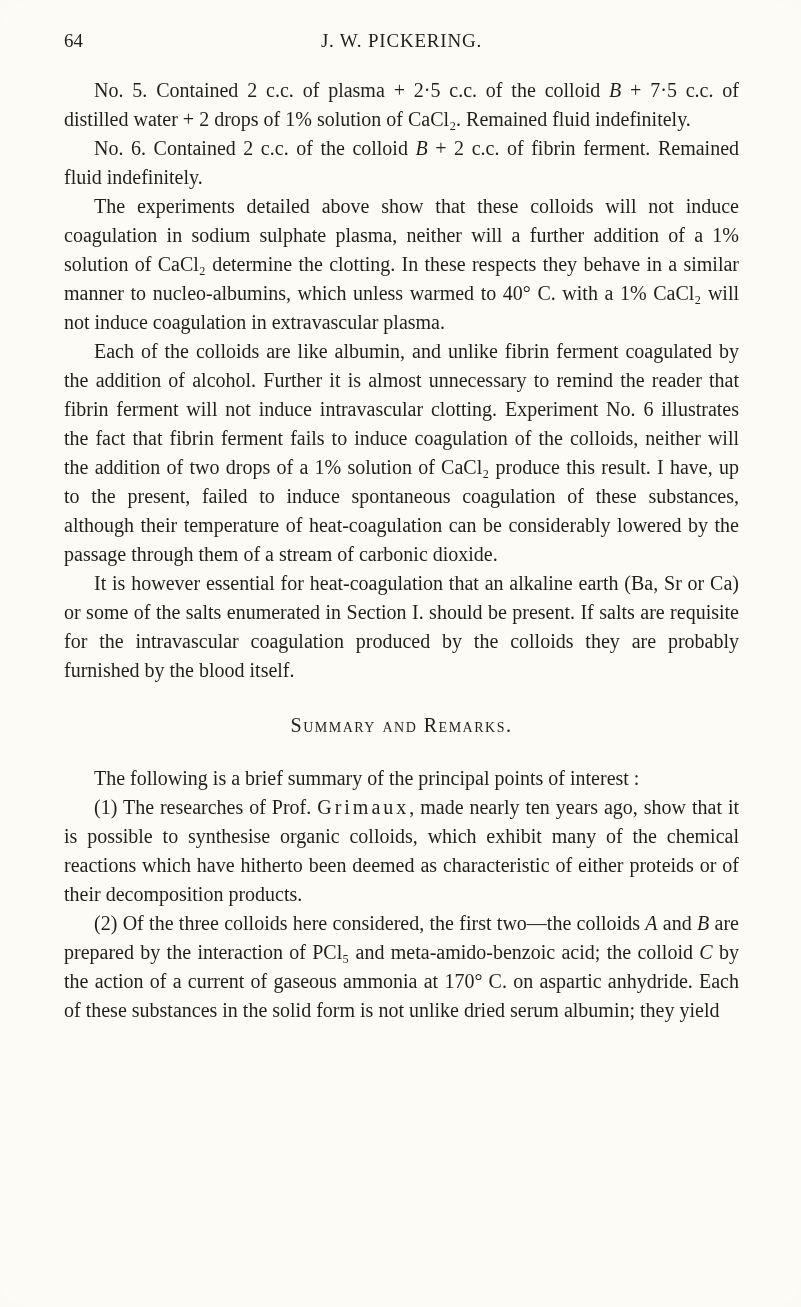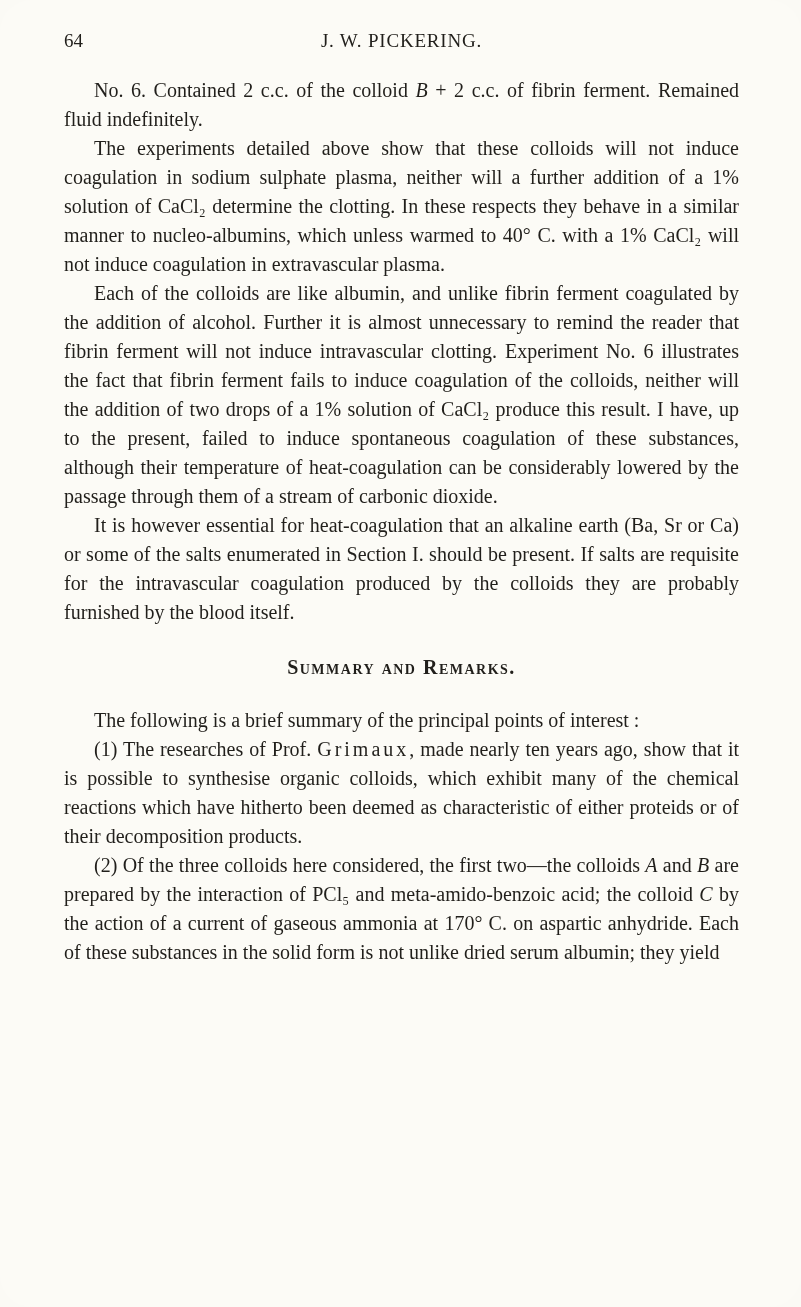--- a/index.html
+++ b/index.html
@@ -44,37 +44,38 @@
   }
   .para {
     margin: 0;
     text-indent: 30px;
   }
   .para span { text-indent: 0; }
   .it { font-style: italic; }
   .spaced { letter-spacing: 3px; }
   .section-heading {
     font-size: 20px;
-    font-weight: bold;
+    font-weight: normal;
     font-variant: small-caps;
     letter-spacing: 1.5px;
     text-align: center;
     text-indent: 0;
     margin: 26px 0 24px 0;
   }
 </style>
 </head>
 <body>
 
 <div class="page">
   <header class="running-head">
     <span class="page-number">64</span>
     <span class="author">J. W. PICKERING.</span>
   </header>
   <main class="body-text">
+      <p class="para"><span>No. 5. Contained 2 c.c. of plasma + 2·5 c.c. of the colloid </span><span class="it">B</span><span> + 7·5 c.c. of distilled water + 2 drops of 1% solution of CaCl₂. Remained fluid indefinitely.</span></p>
       <p class="para"><span>No. 6. Contained 2 c.c. of the colloid </span><span class="it">B</span><span> + 2 c.c. of fibrin ferment. Remained fluid indefinitely.</span></p>
       <p class="para"><span>The experiments detailed above show that these colloids will not induce coagulation in sodium sulphate plasma, neither will a further addition of a 1% solution of CaCl₂ determine the clotting. In these respects they behave in a similar manner to nucleo-albumins, which unless warmed to 40° C. with a 1% CaCl₂ will not induce coagulation in extravascular plasma.</span></p>
       <p class="para"><span>Each of the colloids are like albumin, and unlike fibrin ferment coagulated by the addition of alcohol. Further it is almost unnecessary to remind the reader that fibrin ferment will not induce intravascular clotting. Experiment No. 6 illustrates the fact that fibrin ferment fails to induce coagulation of the colloids, neither will the addition of two drops of a 1% solution of CaCl₂ produce this result. I have, up to the present, failed to induce spontaneous coagulation of these substances, although their temperature of heat-coagulation can be considerably lowered by the passage through them of a stream of carbonic dioxide.</span></p>
       <p class="para"><span>It is however essential for heat-coagulation that an alkaline earth (Ba, Sr or Ca) or some of the salts enumerated in Section I. should be present. If salts are requisite for the intravascular coagulation produced by the colloids they are probably furnished by the blood itself.</span></p>
       <h2 class="section-heading">Summary and Remarks.</h2>
       <p class="para"><span>The following is a brief summary of the principal points of interest :</span></p>
       <p class="para"><span>(1) The researches of Prof. </span><span class="spaced">Grimaux</span><span>, made nearly ten years ago, show that it is possible to synthesise organic colloids, which exhibit many of the chemical reactions which have hitherto been deemed as characteristic of either proteids or of their decomposition products.</span></p>
       <p class="para"><span>(2) Of the three colloids here considered, the first two—the colloids </span><span class="it">A</span><span> and </span><span class="it">B</span><span> are prepared by the interaction of PCl₅ and meta-amido-benzoic acid; the colloid </span><span class="it">C</span><span> by the action of a current of gaseous ammonia at 170° C. on aspartic anhydride. Each of these substances in the solid form is not unlike dried serum albumin; they yield</span></p>
     </main>
 </div>

